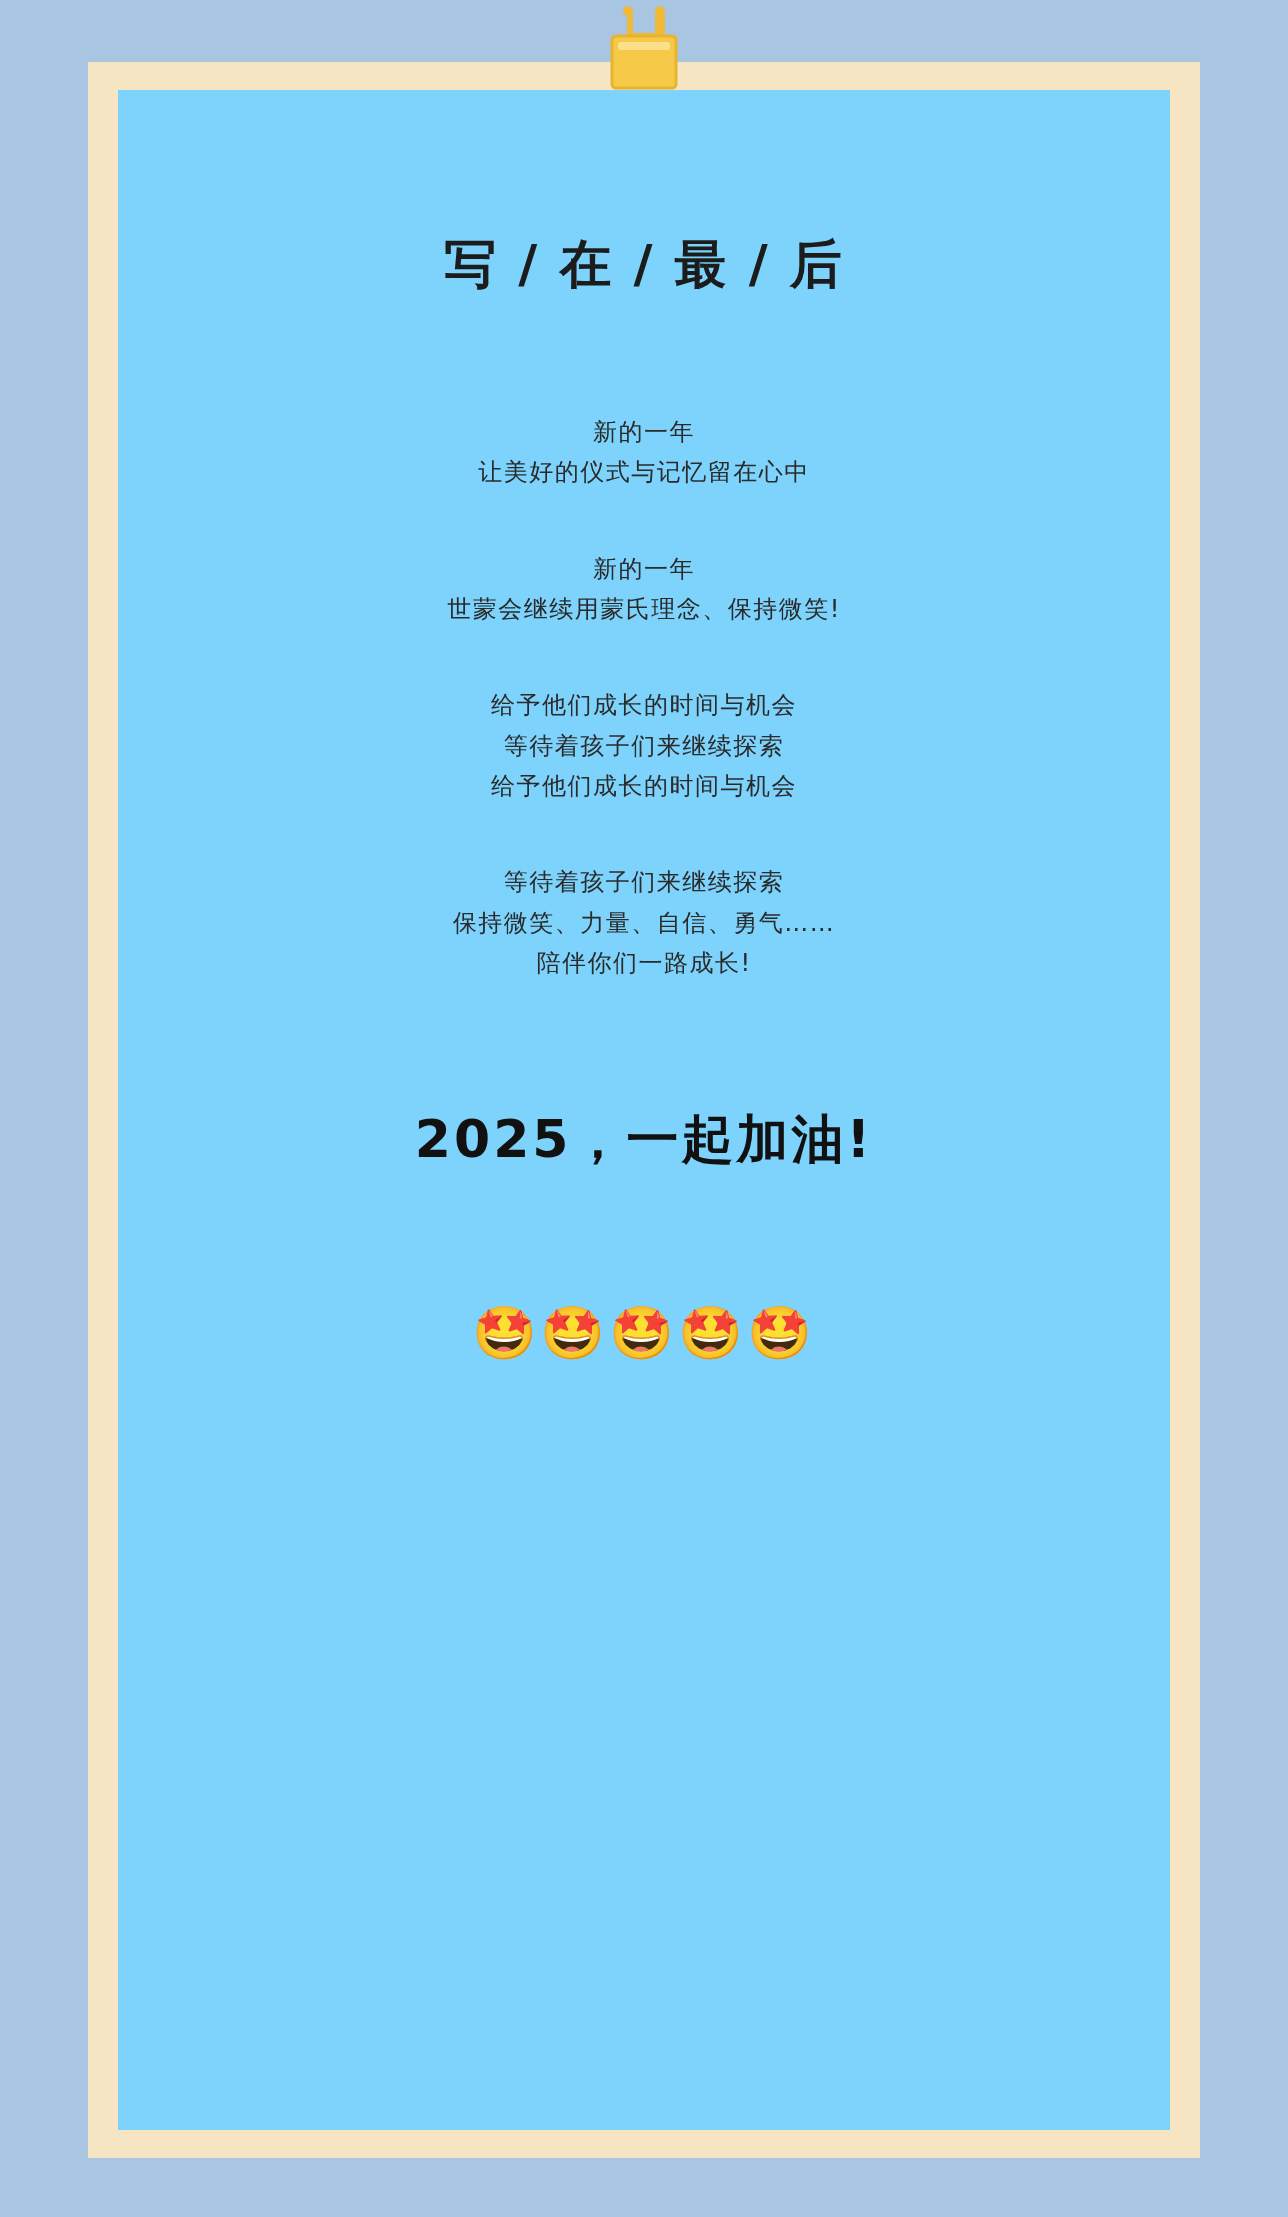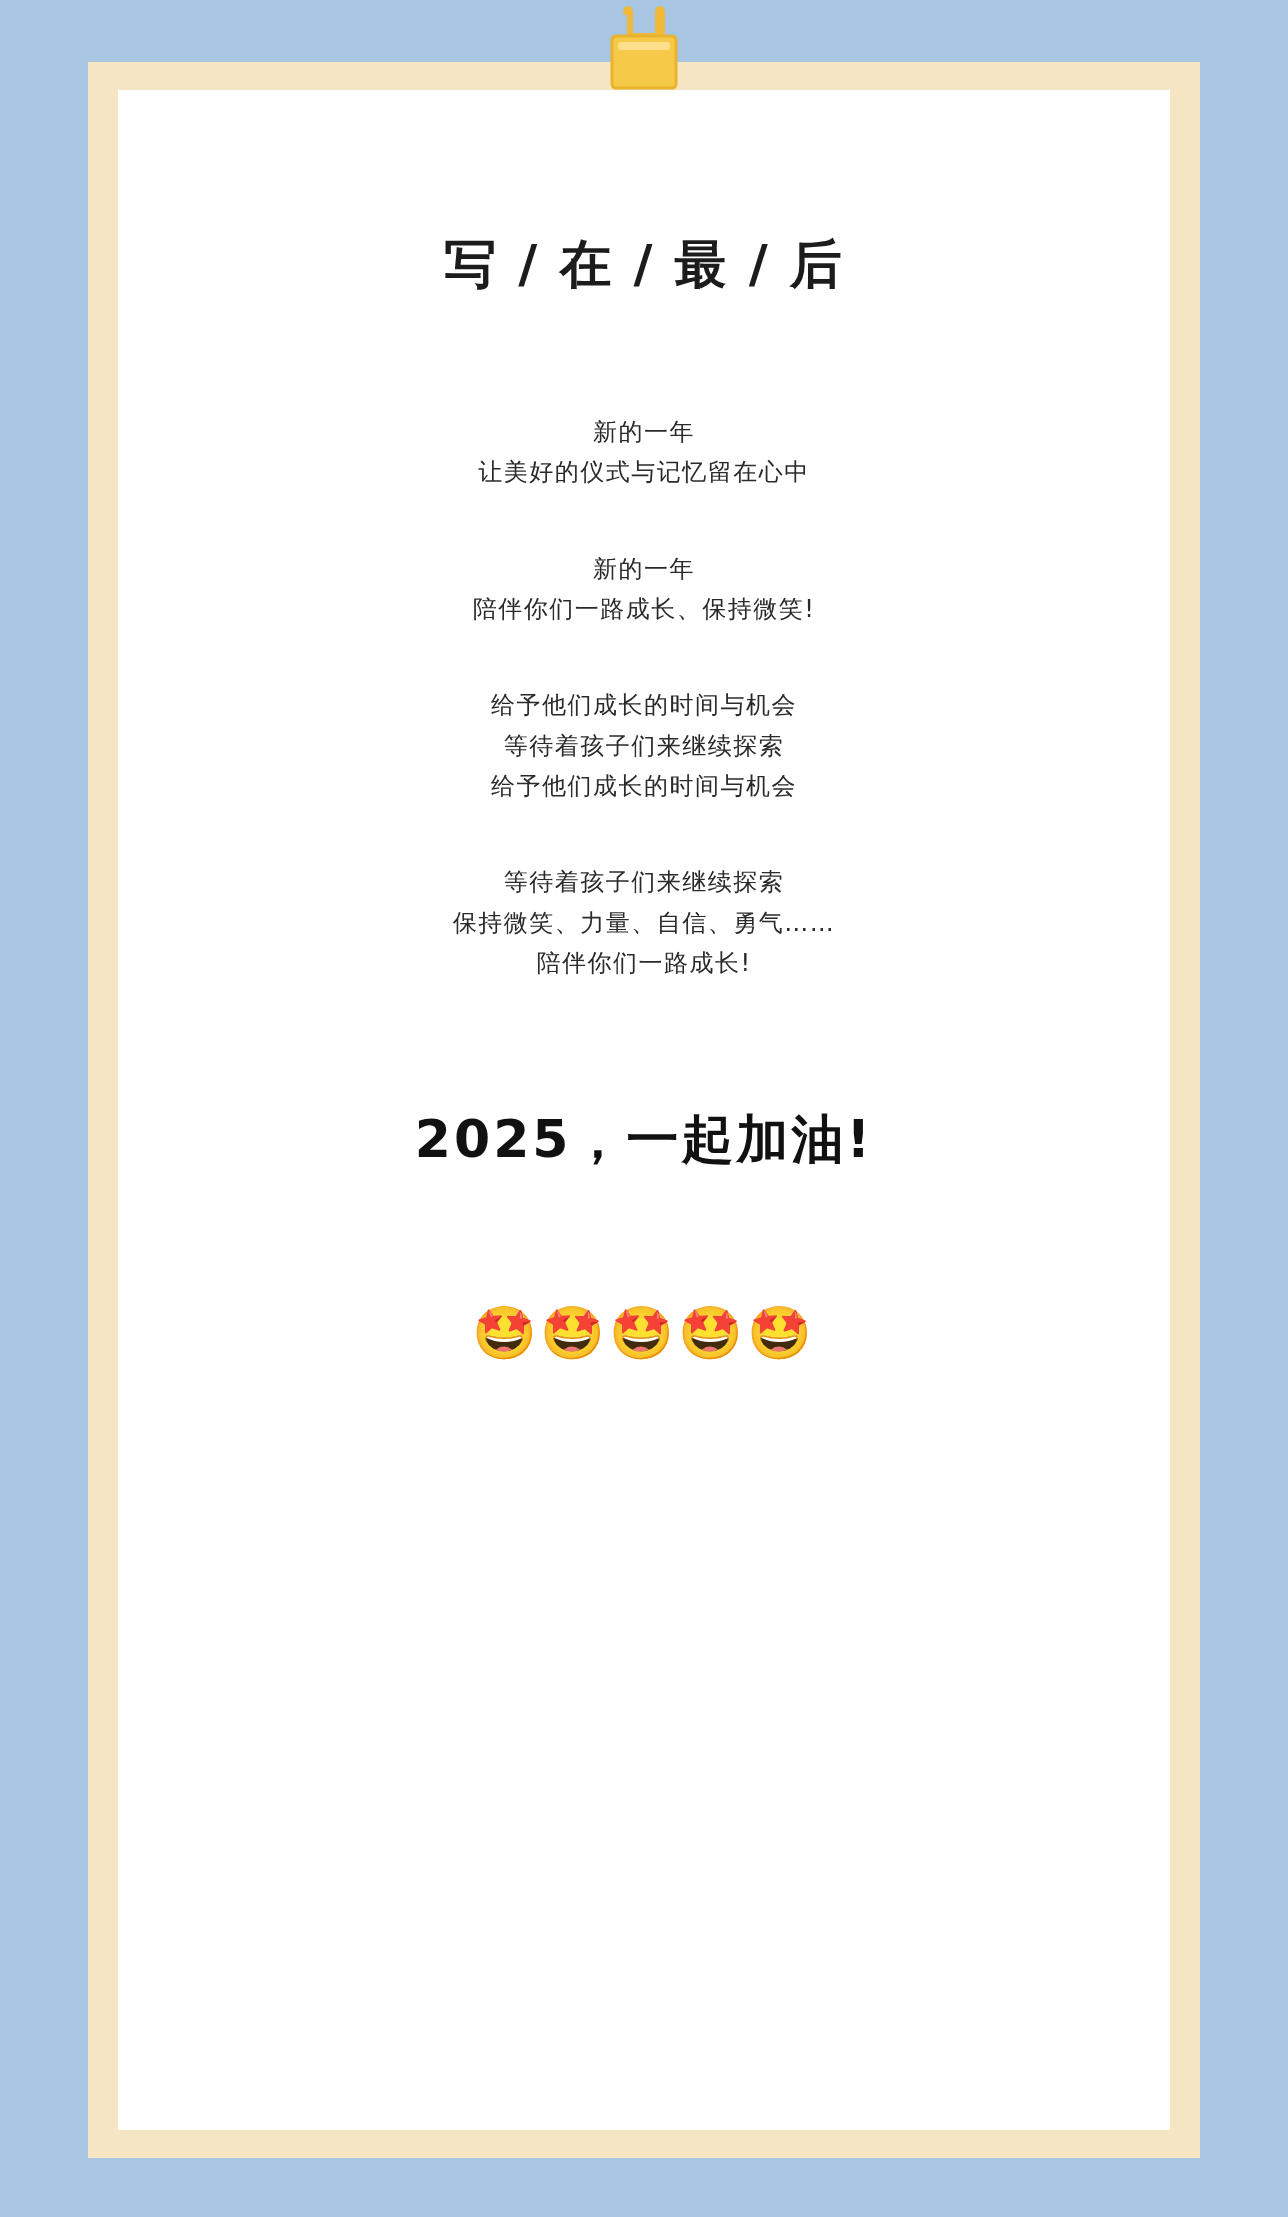--- a/index.html
+++ b/index.html
@@ -33,21 +33,21 @@
     box-sizing: border-box;
   }
 
   
   .card {
     position: absolute;
     left: 30px;
     top: 28px;
     right: 30px;
     bottom: 28px;
-    background: #ffffff;
+    background: #7dd3fc;
     box-sizing: border-box;
     overflow: hidden;
   }
 
   
   .clip {
     position: absolute;
     left: 50%;
     top: 6px;
     transform: translateX(-50%);
@@ -127,21 +127,21 @@
 
         <h1 class="title">写 / 在 / 最 / 后</h1>
 
         <div class="stanza">
           <div class="line">新的一年</div>
           <div class="line">让美好的仪式与记忆留在心中</div>
         </div>
 
         <div class="stanza">
           <div class="line">新的一年</div>
-          <div class="line">陪伴你们一路成长、保持微笑!</div>
+          <div class="line">世蒙会继续用蒙氏理念、保持微笑!</div>
         </div>
 
         <div class="stanza">
           <div class="line">给予他们成长的时间与机会</div>
           <div class="line">等待着孩子们来继续探索</div>
           <div class="line">给予他们成长的时间与机会</div>
         </div>
 
         <div class="stanza">
           <div class="line">等待着孩子们来继续探索</div>

